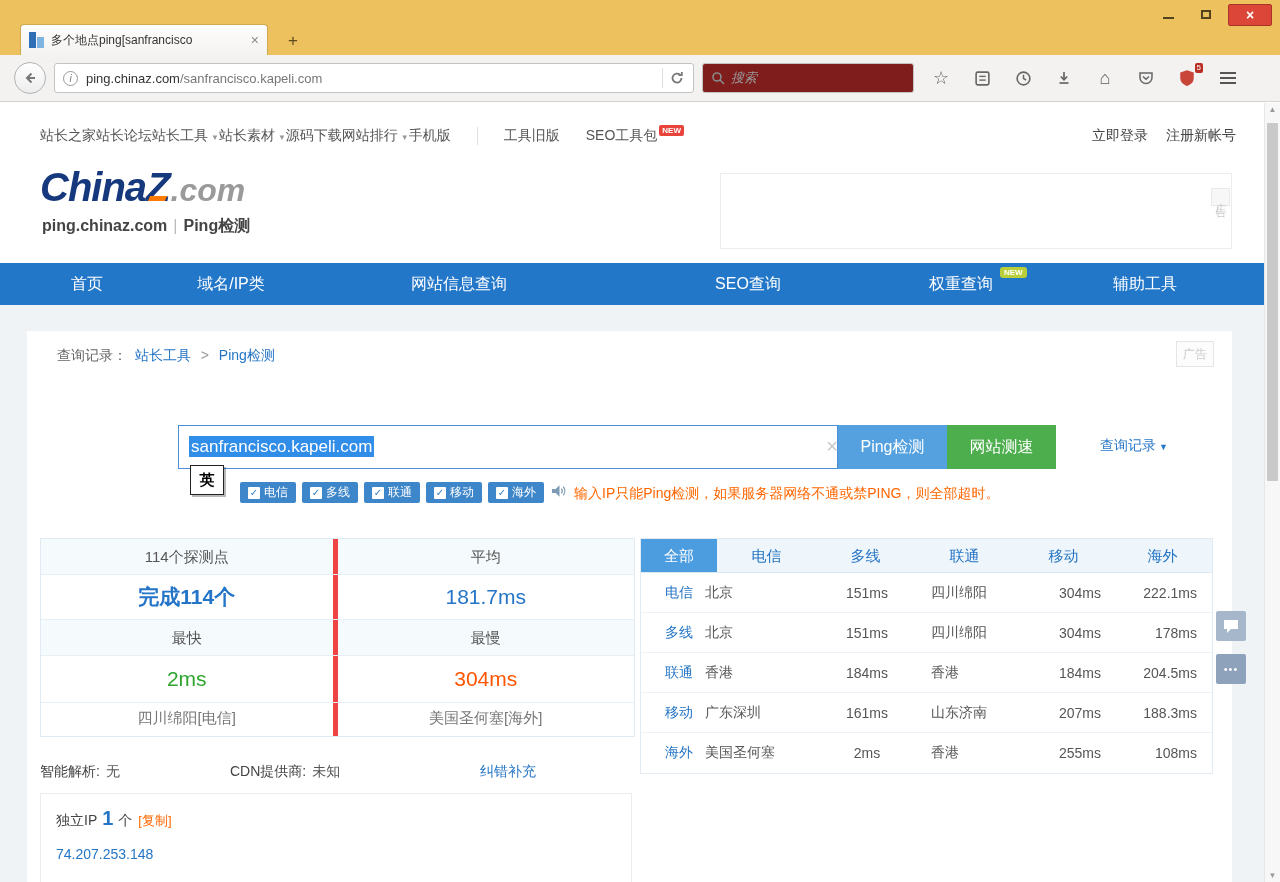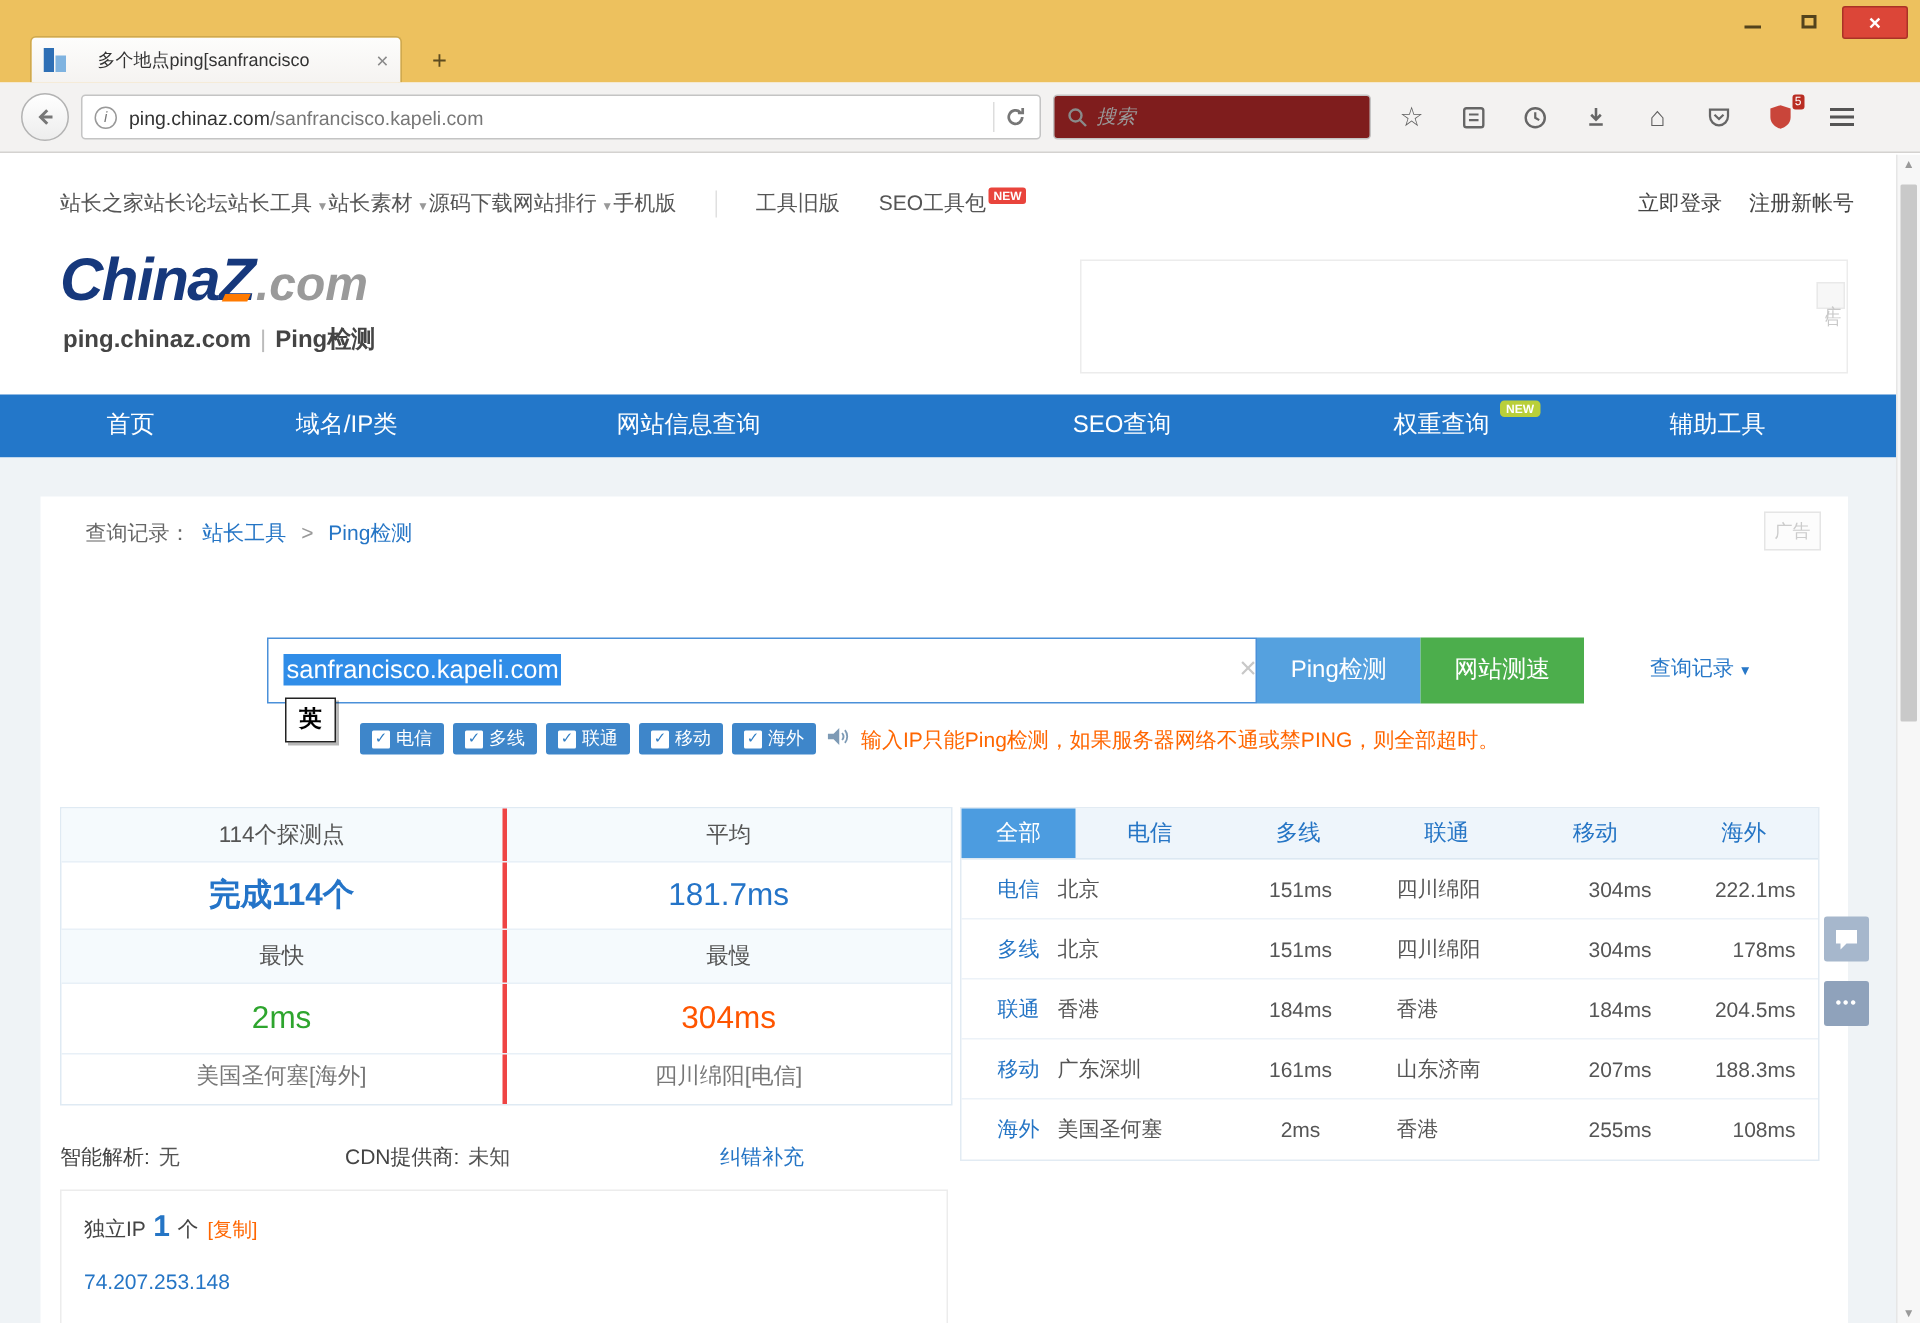--- a/index.html
+++ b/index.html
@@ -4,21 +4,21 @@
 <style>
   * { margin:0; padding:0; box-sizing:border-box; }
   html,body { width:1280px; height:882px; }
   body { font-family:"Liberation Sans","DejaVu Sans",sans-serif; background:#fff; }
   .window { position:relative; width:1280px; height:882px; overflow:hidden; background:#fff; }
 
   
   .titlebar { position:absolute; top:0; left:0; right:0; height:55px; background:#edc15e; }
   .tab { position:absolute; left:20px; top:24px; width:248px; height:31px;
          background:linear-gradient(#fdfdfc,#f5f3f1); border:1px solid #cfa94f; border-bottom:none;
-         border-radius:4px 4px 0 0; display:flex; align-items:center; padding:0 8px; gap:20px; }
+         border-radius:4px 4px 0 0; display:flex; align-items:center; padding:0 8px; gap:6px; }
   .tab-title { flex:1; font-size:12px; color:#333; white-space:nowrap; overflow:hidden; }
   .tab-close { color:#8a8a8a; font-size:14px; cursor:pointer; }
   .newtab { position:absolute; left:282px; top:30px; width:22px; height:22px; color:#5d4b1f;
             font-size:17px; text-align:center; line-height:22px; }
   .win-controls { position:absolute; top:4px; right:8px; display:flex; align-items:flex-start; gap:6px; }
   .wc { width:32px; height:20px; display:flex; align-items:center; justify-content:center; }
   .wc-min-bar { width:11px; height:2px; background:#53431c; margin-top:8px; }
   .wc-max-box { width:10px; height:9px; border:2px solid #53431c; }
   .wc-close { width:44px; height:22px; background:#dc4638; border:1px solid #aa3226; border-radius:2px;
               color:#fff; font-size:14px; font-weight:bold; display:flex; align-items:center; justify-content:center; }
@@ -112,21 +112,21 @@
   .cbx { width:12px; height:12px; background:#fff; border-radius:1px; color:#2e7cc3; font-size:10px;
          line-height:12px; text-align:center; }
 
   .speaker { position:absolute; top:153px; left:524px; }
   .notice { position:absolute; top:152px; left:547px; color:#ff6600; font-size:14px; line-height:20px; white-space:nowrap; }
 
   .summary { position:absolute; top:207px; left:13px; width:595px; border:1px solid #dfeaf3; background:#fff; }
   .sumrow { display:flex; border-bottom:1px solid #e8f0f7; }
   .sumrow:last-child { border-bottom:none; }
   .sumcell { width:50%; text-align:center; }
-  .sumcell:first-child { border-right:3px solid #ef4444; }
+  .sumcell:first-child { border-right:5px solid #ef4444; }
   .sr-h { background:#f5fafd; }
   .sr-h .sumcell { height:35px; line-height:35px; font-size:15px; color:#555; }
   .sr-v1 .sumcell { height:44px; line-height:44px; font-size:21px; color:#2474c8; }
   .sr-v1 .sumcell:first-child { font-weight:bold; }
   .sr-v2 .sumcell { height:46px; line-height:46px; font-size:21px; }
   .val-green { color:#2ea52e; }
   .val-orange { color:#ff5500; }
   .sr-loc .sumcell { height:33px; line-height:30px; font-size:15px; color:#777; }
 
   .info-row { position:absolute; top:432px; left:13px; font-size:14px; color:#444; }
@@ -363,22 +363,22 @@
           </div>
           <div class="sumrow sr-h">
             <div class="sumcell">最快</div>
             <div class="sumcell">最慢</div>
           </div>
           <div class="sumrow sr-v2">
             <div class="sumcell val-green">2ms</div>
             <div class="sumcell val-orange">304ms</div>
           </div>
           <div class="sumrow sr-loc">
+            <div class="sumcell">四川绵阳[电信]</div>
             <div class="sumcell">美国圣何塞[海外]</div>
-            <div class="sumcell">四川绵阳[电信]</div>
           </div>
         </div>
 
         <div class="info-row">
           <span class="info-item ii-0"><span>智能解析:</span><span class="info-val">无</span></span>
           <span class="info-item ii-1"><span>CDN提供商:</span><span class="info-val">未知</span></span>
           <span class="info-item ii-2 corr-link">纠错补充</span>
         </div>
 
         <div class="ipbox">

